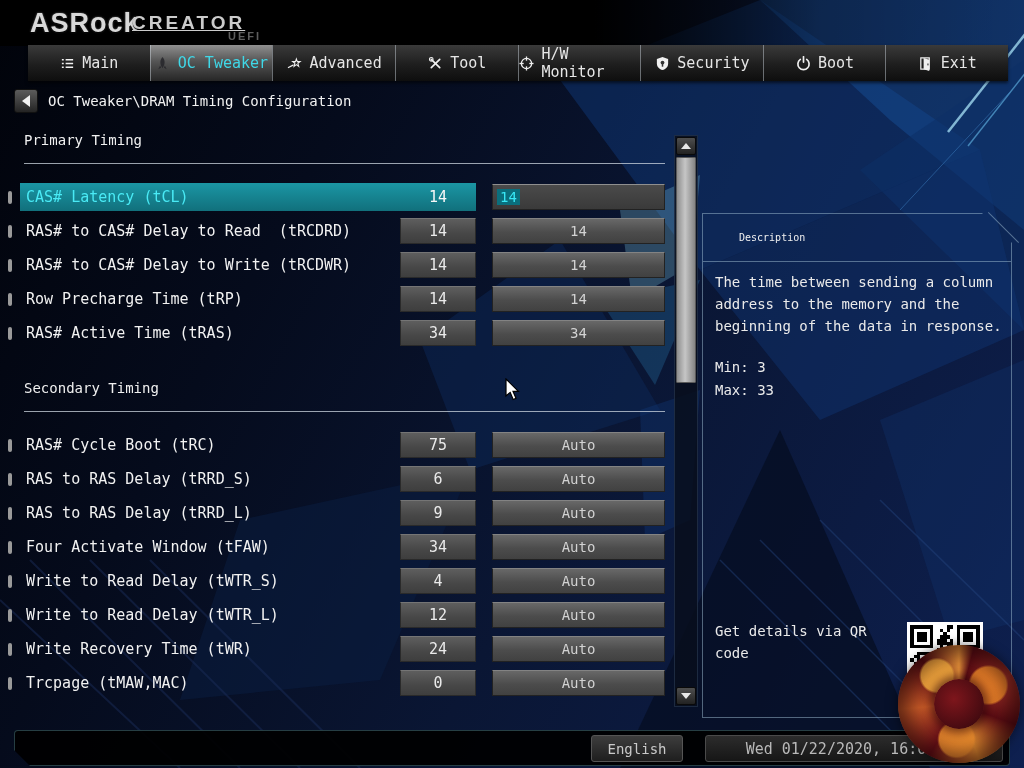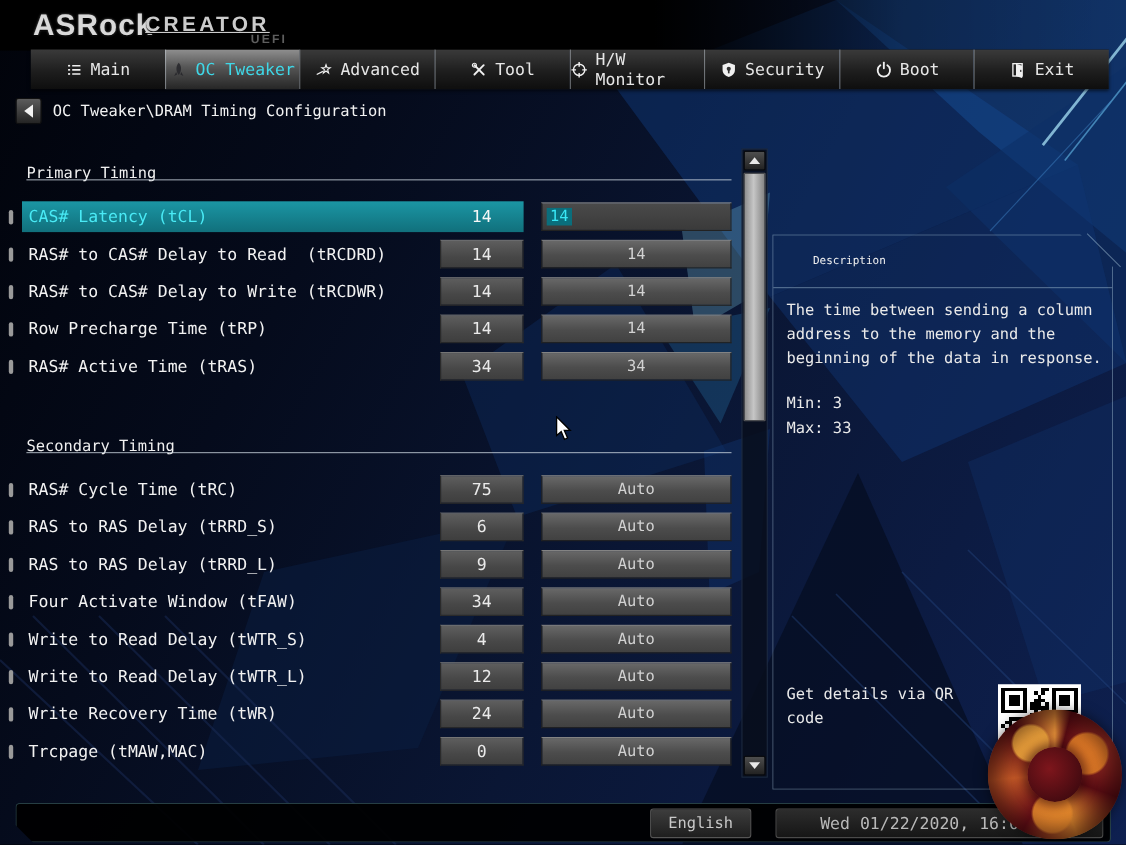--- a/index.html
+++ b/index.html
@@ -36,21 +36,21 @@
 
   
   .back-btn { position:absolute; left:14px; top:89px; width:24px; height:24px; border-radius:3px;
     background:linear-gradient(180deg,#5c5c5c,#242424); border:1px solid #111;
     display:flex; align-items:center; justify-content:center; cursor:pointer; }
   .back-tri { width:0; height:0; border-top:6px solid transparent; border-bottom:6px solid transparent;
     border-right:8px solid #f2f2f2; }
   .crumb { position:absolute; left:48px; top:93px; font-size:14px; color:#f2f2f2; white-space:pre; }
 
   
-  .sec-title { position:absolute; left:24px; font-size:14px; color:#f0f0f0;margin-top:18px; }
+  .sec-title { position:absolute; left:24px; font-size:14px; color:#f0f0f0; }
   .sec-line { position:absolute; left:24px; width:641px; height:1px; background:rgba(205,215,224,.75); }
   .rows { position:absolute; left:8px; width:660px; }
   .row { display:flex; align-items:center; height:28px; margin-bottom:6px; cursor:pointer; }
   .tick { width:4px; height:13px; border-radius:2px; background:#9a9a9a; margin-right:8px; flex:none; }
   .labelbar { width:456px; height:28px; display:flex; align-items:center; flex:none; }
   .row-label { font-size:15px; color:#f2f2f2; padding-left:6px; white-space:pre; }
   .valbox { margin-left:auto; width:76px; height:26px; display:flex; align-items:center; justify-content:center;
     font-size:15px; color:#eaeaea;
     background:linear-gradient(180deg,#5e5e5e,#474747 60%,#3e3e3e);
     border:1px solid #2a2a2a; border-top-color:#757575; }
@@ -294,21 +294,21 @@
     <span class="ctrl">34</span>
   </div>
 </div>
 
 <div class="sec-title" style="top:380px;">Secondary Timing</div>
 <div class="sec-line" style="top:411px;"></div>
 <div class="rows" style="top:431px;">
   <div class="row">
     <span class="tick"></span>
     <span class="labelbar">
-          <span class="row-label">RAS# Cycle Time (tRC)</span>
+          <span class="row-label">RAS# Cycle Boot (tRC)</span>
       <span class="valbox">75</span>
         </span>
     <span class="ctrl">Auto</span>
   </div>
   <div class="row">
     <span class="tick"></span>
     <span class="labelbar">
           <span class="row-label">RAS to RAS Delay (tRRD_S)</span>
       <span class="valbox">6</span>
         </span>

